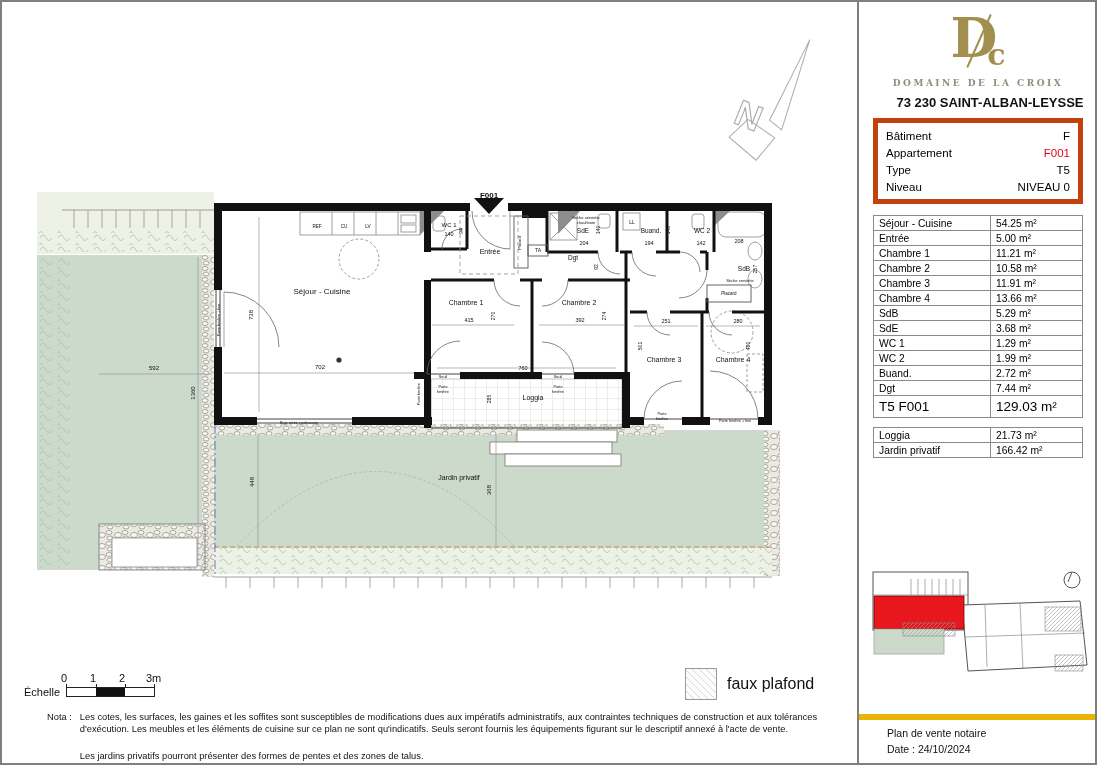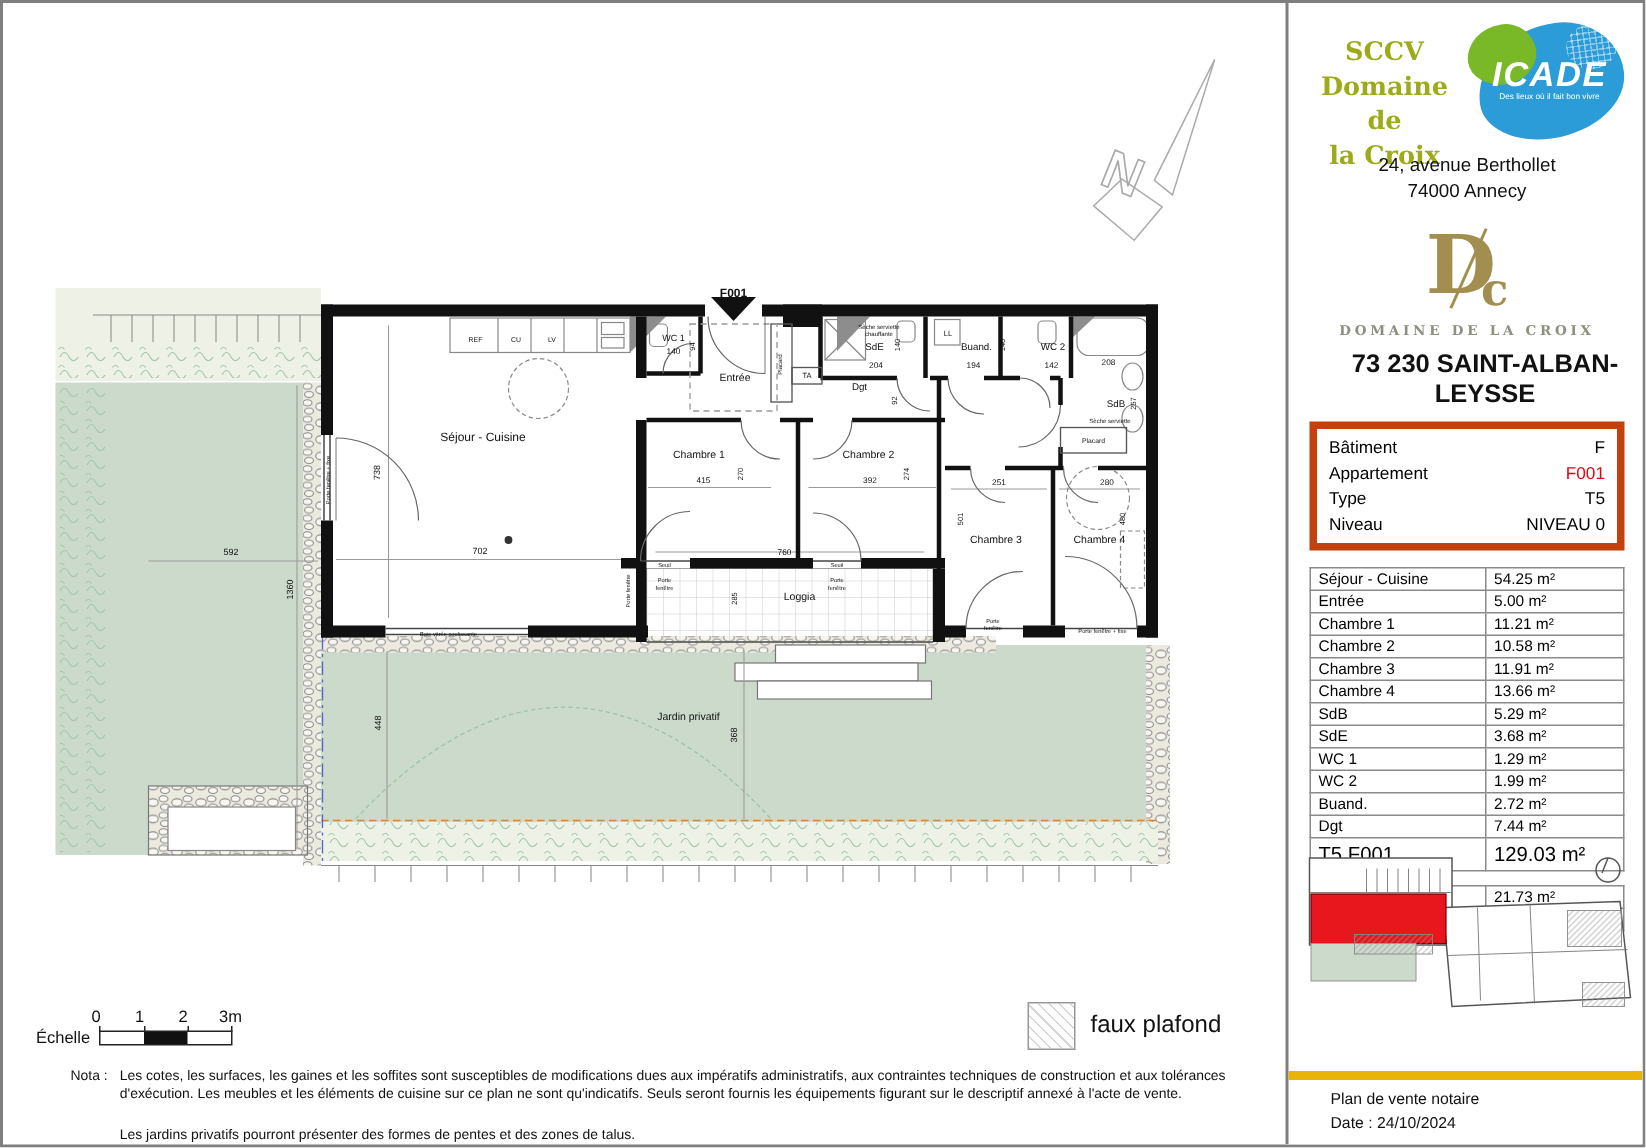--- a/index.html
+++ b/index.html
@@ -42,21 +42,21 @@
                    repeating-linear-gradient(90deg,#ffffff66 0 1px,transparent 1px 4px);}
   .icade-name{position:absolute;left:0;right:0;top:26px;text-align:center;color:#fff;
         font-weight:bold;font-size:23px;letter-spacing:1px;font-style:italic;}
   .icade-tag{position:absolute;left:0;right:0;top:52px;text-align:center;color:#fff;font-size:5.5px;}
   .address{ text-align:center;font-size:12.5px;line-height:1.35;color:#111;}
   .dc-logo{position:relative;height:78px;margin-top:8px;text-align:center;font-family:"DejaVu Serif",serif;color:#a28f50;}
   .dc-mono{position:relative;display:inline-block;height:56px;line-height:56px;font-size:54px;font-weight:bold;}
   .dc-mono .dc-c{font-size:30px;vertical-align:-8px;margin-left:-10px;}
   .dc-mono .dc-slash{position:absolute;left:28px;top:2px;width:2px;height:58px;background:#a28f50;transform:rotate(24deg);}
   .dc-name{font-size:9px;letter-spacing:2.5px;color:#8e8e7e;margin-top:12px;font-weight:bold;}
-  .dc-city{text-align:center;font-size:17px;font-weight:bold;color:#111;margin-top:7px;margin-left:24px;}
+  .dc-city{text-align:center;font-size:13px;font-weight:bold;color:#111;margin-top:7px;margin-left:24px;}
   .info-box{margin:8px 14px 0 14px;border:5px solid #c2410c;padding:4px 8px;}
   .info-box table{width:100%;border-collapse:collapse;font-size:11.5px;}
   .info-box td{padding:2.5px 0;}
   .info-box td:last-child{text-align:right;}
   td.red{color:#e30613;}
   .areas-box{margin:11px 14px 0 14px;}
   .areas-box table{width:100%;border-collapse:collapse;font-size:10.3px;}
   .areas-box td{border:1px solid #8a8a8a;padding:1.5px 5px;}
   .areas-box td:last-child{width:44%;}
   tr.total td{font-size:13.5px;padding:3px 5px;}
@@ -390,36 +390,20 @@
     <div class="nota">
       <div class="nota-label">Nota :</div>
       <div>
         <div>Les cotes, les surfaces, les gaines et les soffites sont susceptibles de modifications dues aux impératifs administratifs, aux contraintes techniques de construction et aux tolérances d'exécution. Les meubles et les éléments de cuisine sur ce plan ne sont qu'indicatifs. Seuls seront fournis les équipements figurant sur le descriptif annexé à l'acte de vente.</div>
         <div class="nota-par2">Les jardins privatifs pourront présenter des formes de pentes et des zones de talus.</div>
       </div>
     </div>
   </div>
 
   <div class="side">
-    <div class="brandrow">
-      <div class="sccv">
-        <div>SCCV</div>
-        <div>Domaine de</div>
-        <div>la Croix</div>
-      </div>
-      <div class="icade">
-        <div class="icade-blob"></div>
-        <div class="icade-name">ICADE</div>
-        <div class="icade-tag">Des lieux où il fait bon vivre</div>
-      </div>
-      <div class="address" style="position:absolute;left:0;right:0;top:100px">
-        <div>24, avenue Berthollet</div>
-        <div>74000 Annecy</div>
-      </div>
-    </div>
 
     <div class="dc-logo">
       <div class="dc-mono"><span>D</span><span class="dc-slash"></span><span class="dc-c">c</span></div>
       <div class="dc-name">DOMAINE DE LA CROIX</div>
     </div>
     <div class="dc-city">73 230 SAINT-ALBAN-LEYSSE</div>
 
     <div class="info-box">
       <table>
           <tbody>

